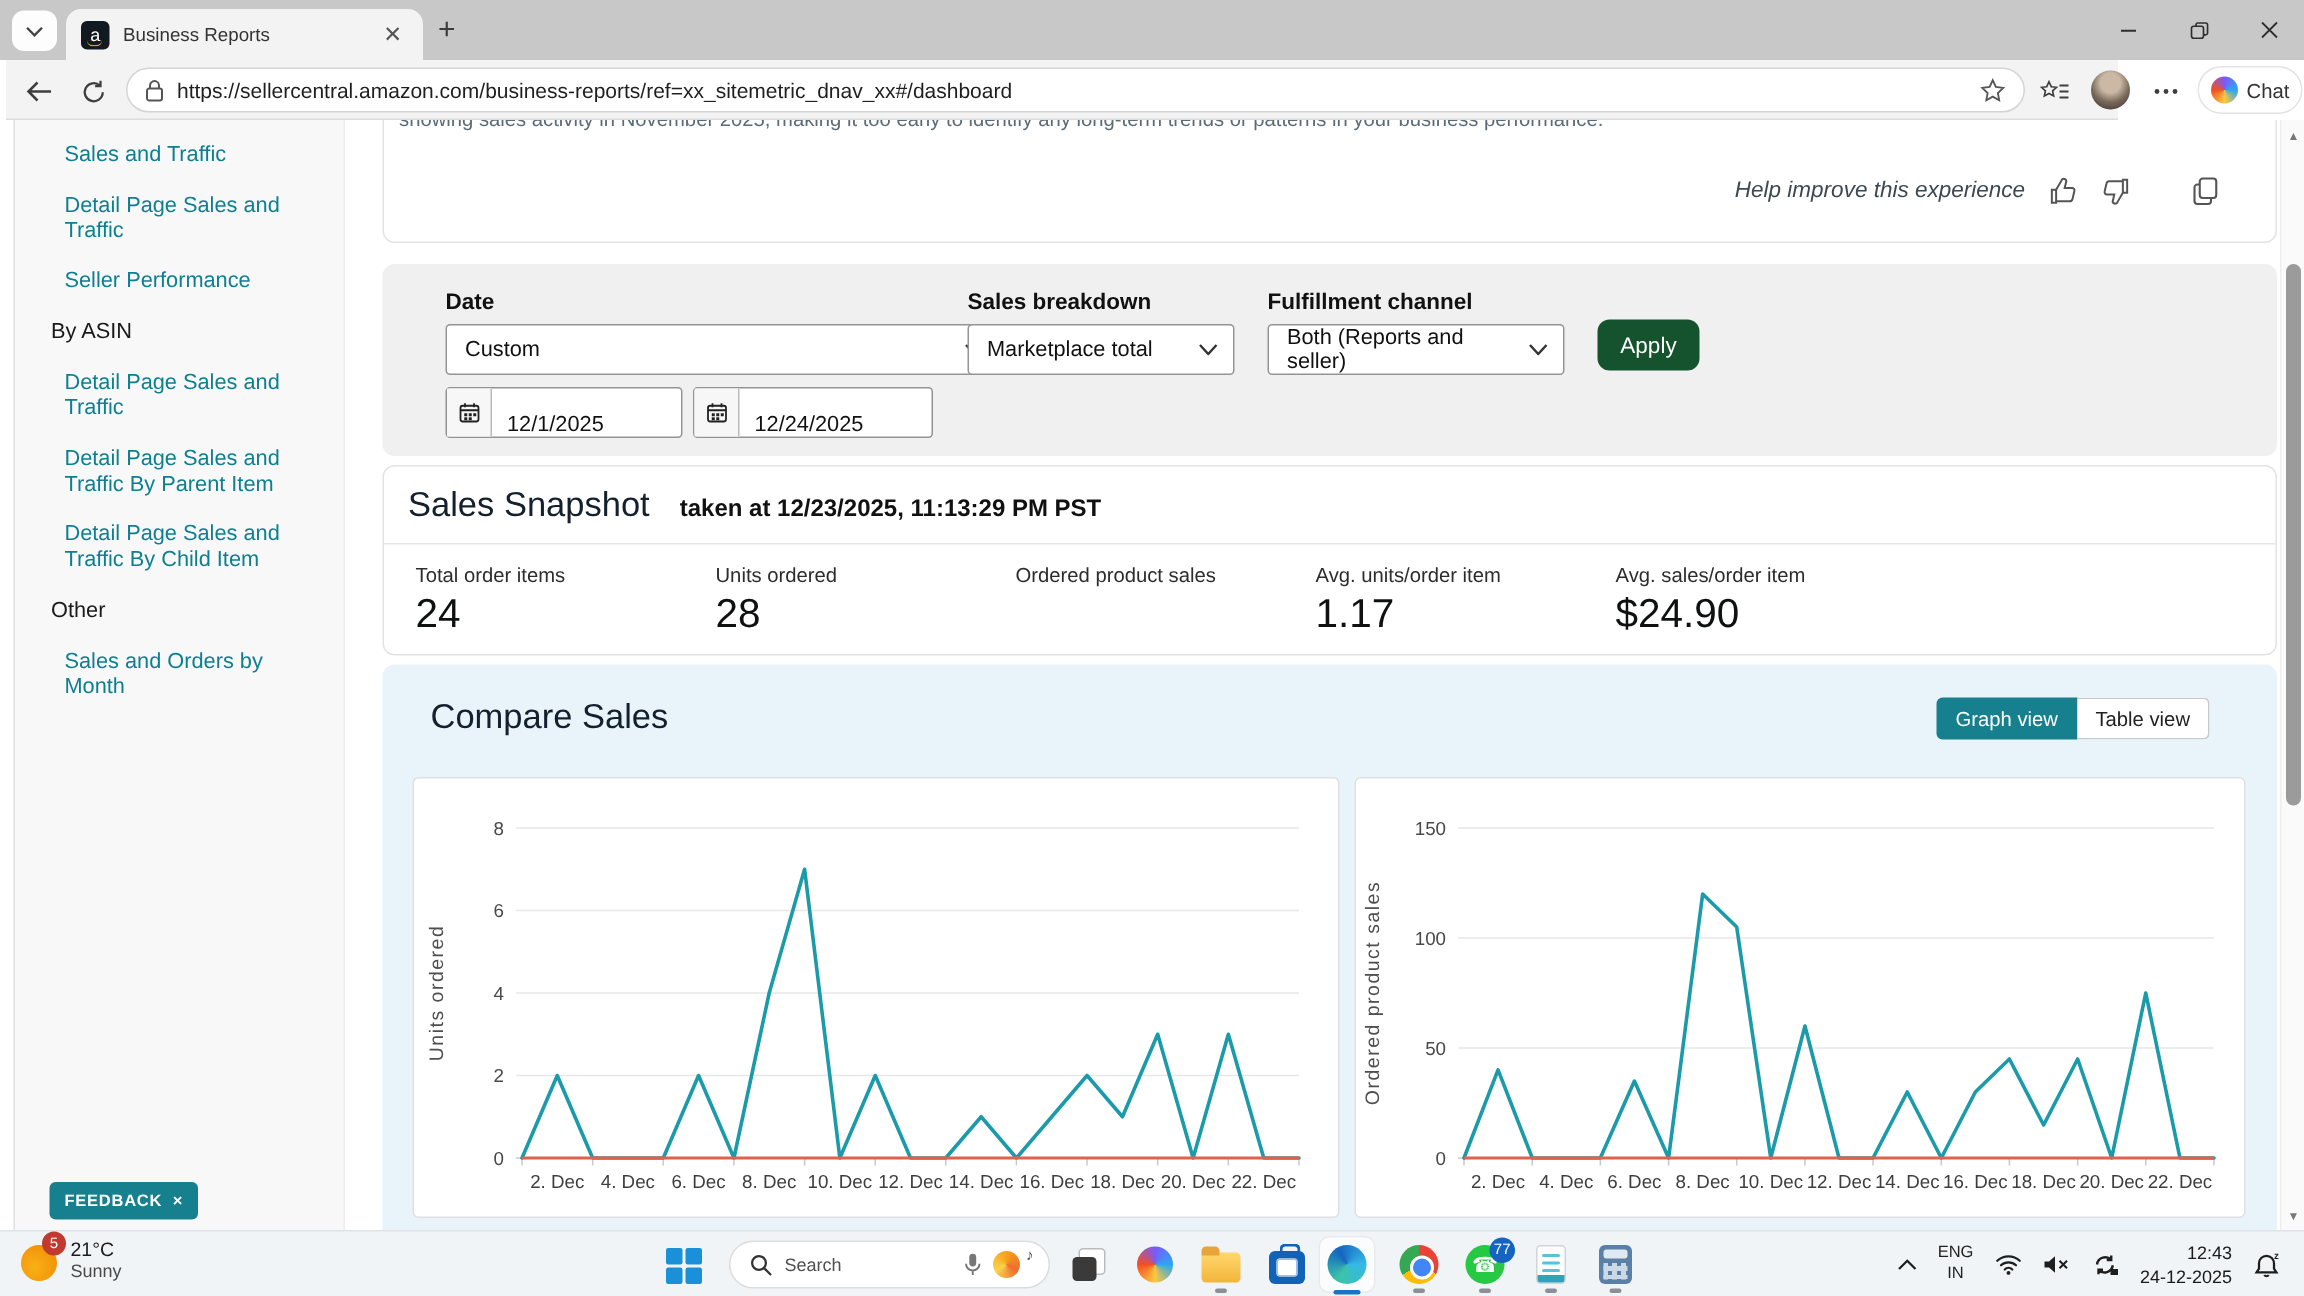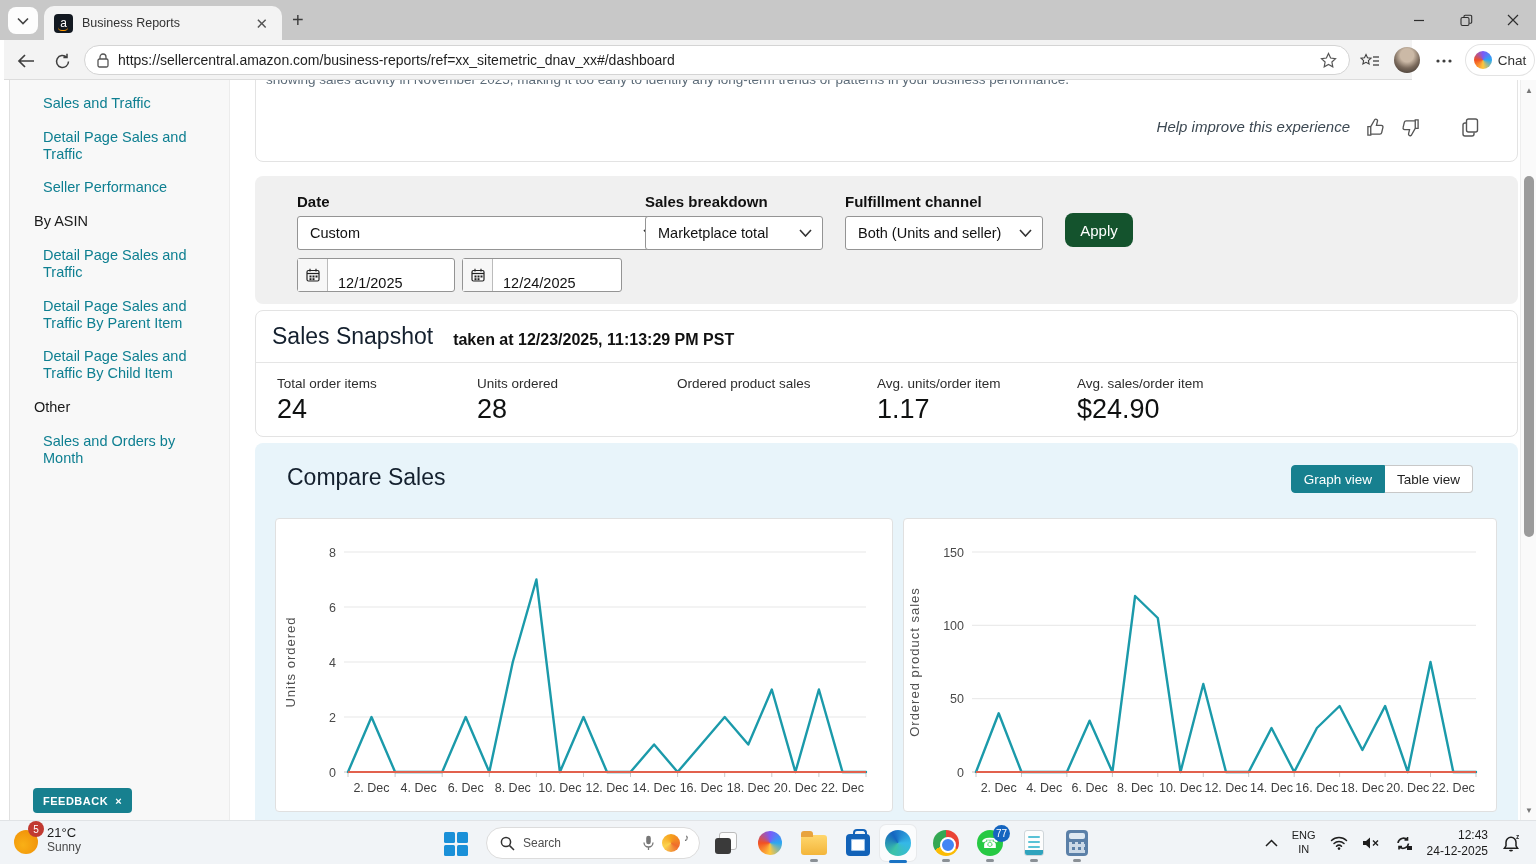--- a/index.html
+++ b/index.html
@@ -290,21 +290,21 @@
       </div>
       <div class="flabel" style="left:390px">Sales breakdown</div>
       <div class="sel" style="left:390px; width:178px">
         <span>Marketplace total</span>
         <svg class="chev" width="13" height="8" viewBox="0 0 13 8">
             <path d="M1 1 L6.5 7 L12 1" fill="none" stroke="#333" stroke-width="1.6"></path>
           </svg>
       </div>
       <div class="flabel" style="left:590px">Fulfillment channel</div>
       <div class="sel" style="left:590px; width:198px">
-        <span>Both (Units and seller)</span>
+        <span>Both (Reports and seller)</span>
         <svg class="chev" width="13" height="8" viewBox="0 0 13 8">
             <path d="M1 1 L6.5 7 L12 1" fill="none" stroke="#333" stroke-width="1.6"></path>
           </svg>
       </div>
       <button id="apply-btn">Apply</button>
     </div>
 
     <div id="snapshot-card" class="card">
       <div id="snap-header">
         <span id="snap-title">Sales Snapshot</span>

